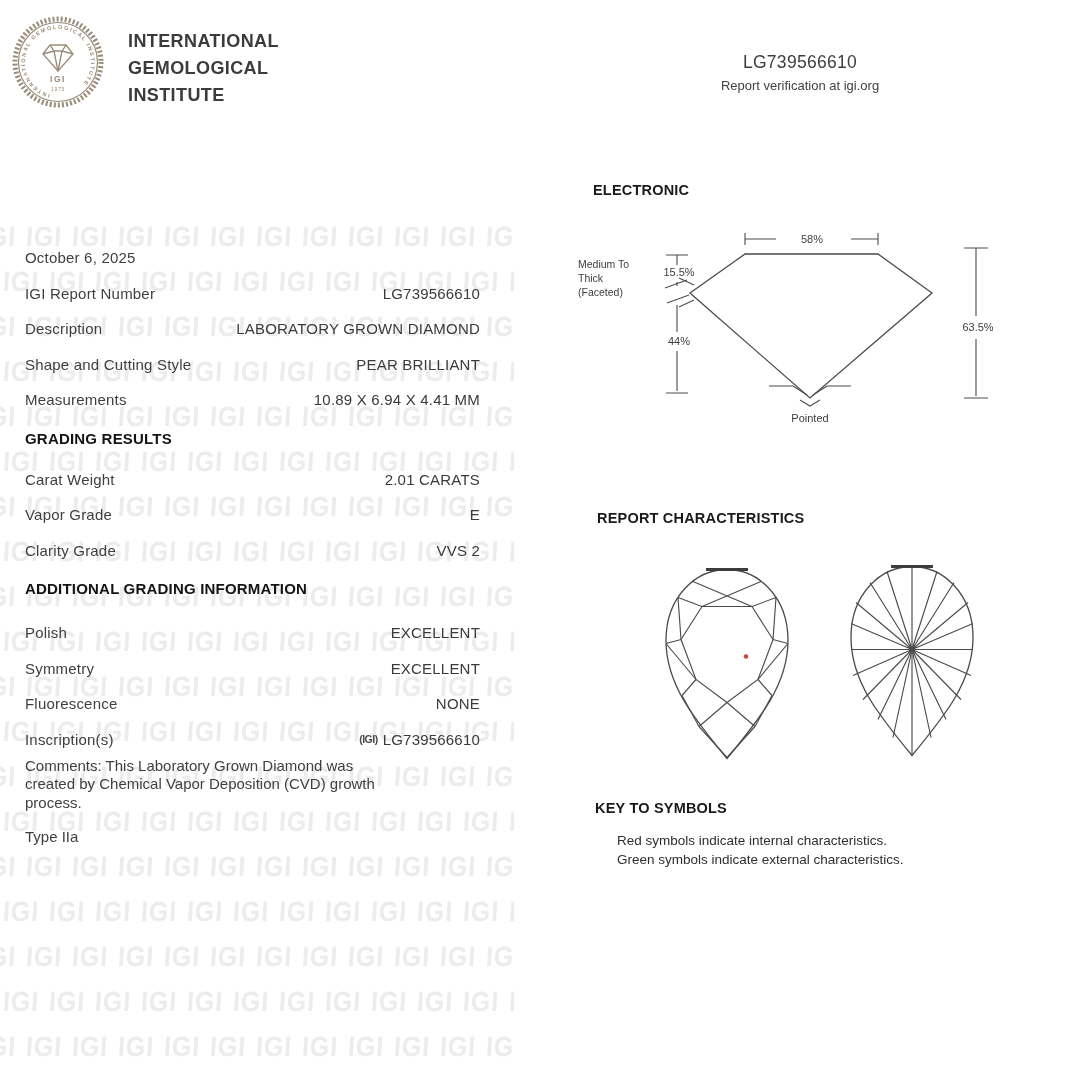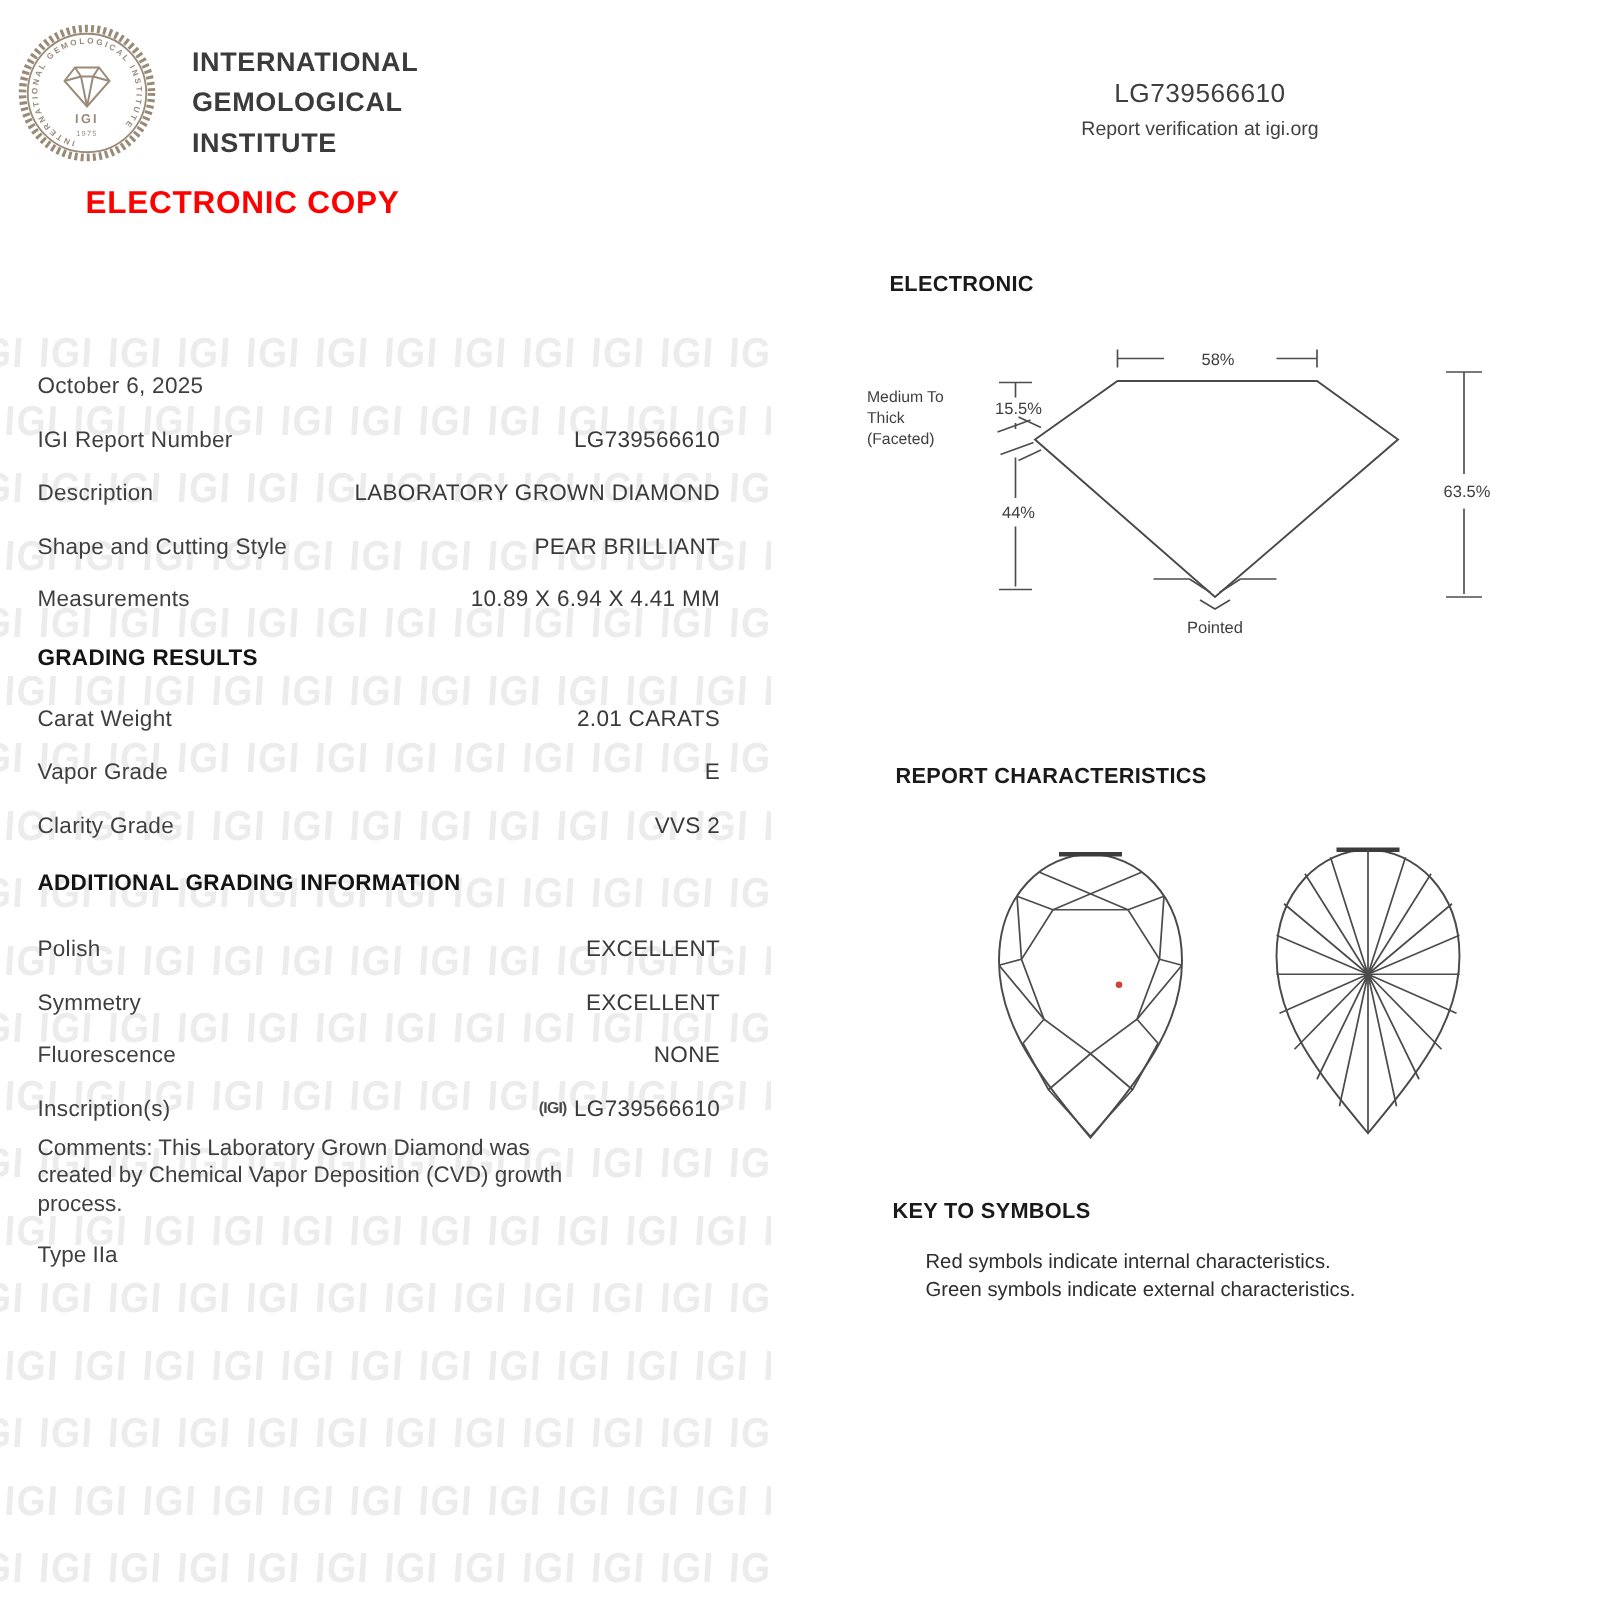--- a/index.html
+++ b/index.html
@@ -321,21 +321,20 @@
       <text x="46" y="74.5" text-anchor="middle" font-size="5" letter-spacing="0.8" fill="#9a8a78">1975</text>
     </svg>
   </div>
 
   <div class="inst">
     <div>INTERNATIONAL</div>
     <div>GEMOLOGICAL</div>
     <div>INSTITUTE</div>
   </div>
 
-  <div class="ecopy">ELECTRONIC COPY</div>
 
   <div class="verif">
     <div class="verif-num">LG739566610</div>
     <div class="verif-note">Report verification at igi.org</div>
   </div>
 
 
   <div class="col-left">
     <div class="row">
       <span class="lbl">October 6, 2025</span>

